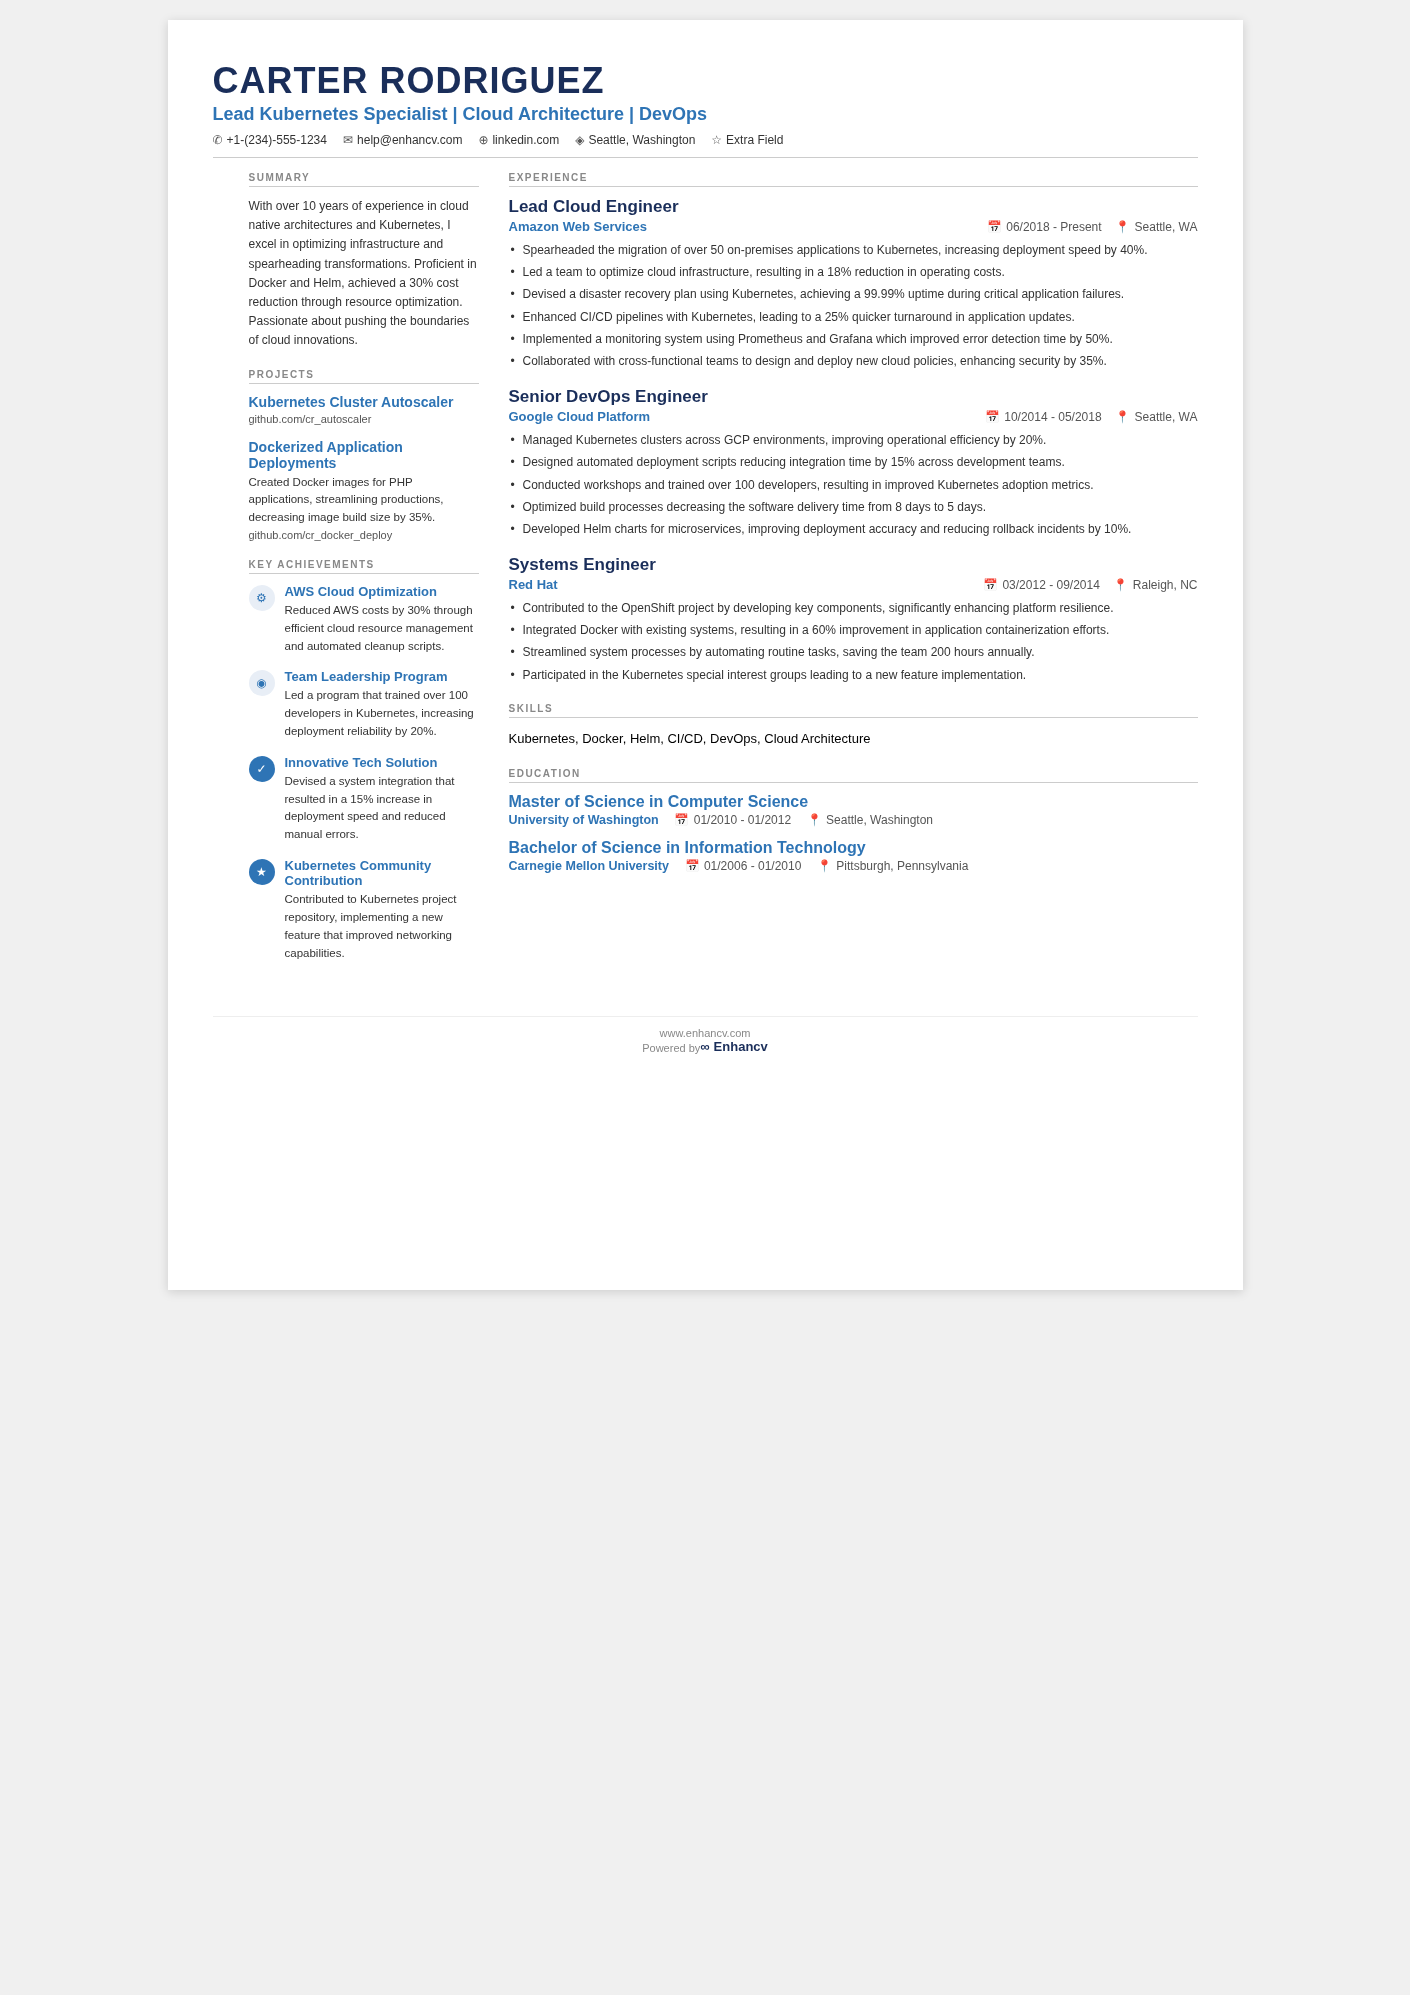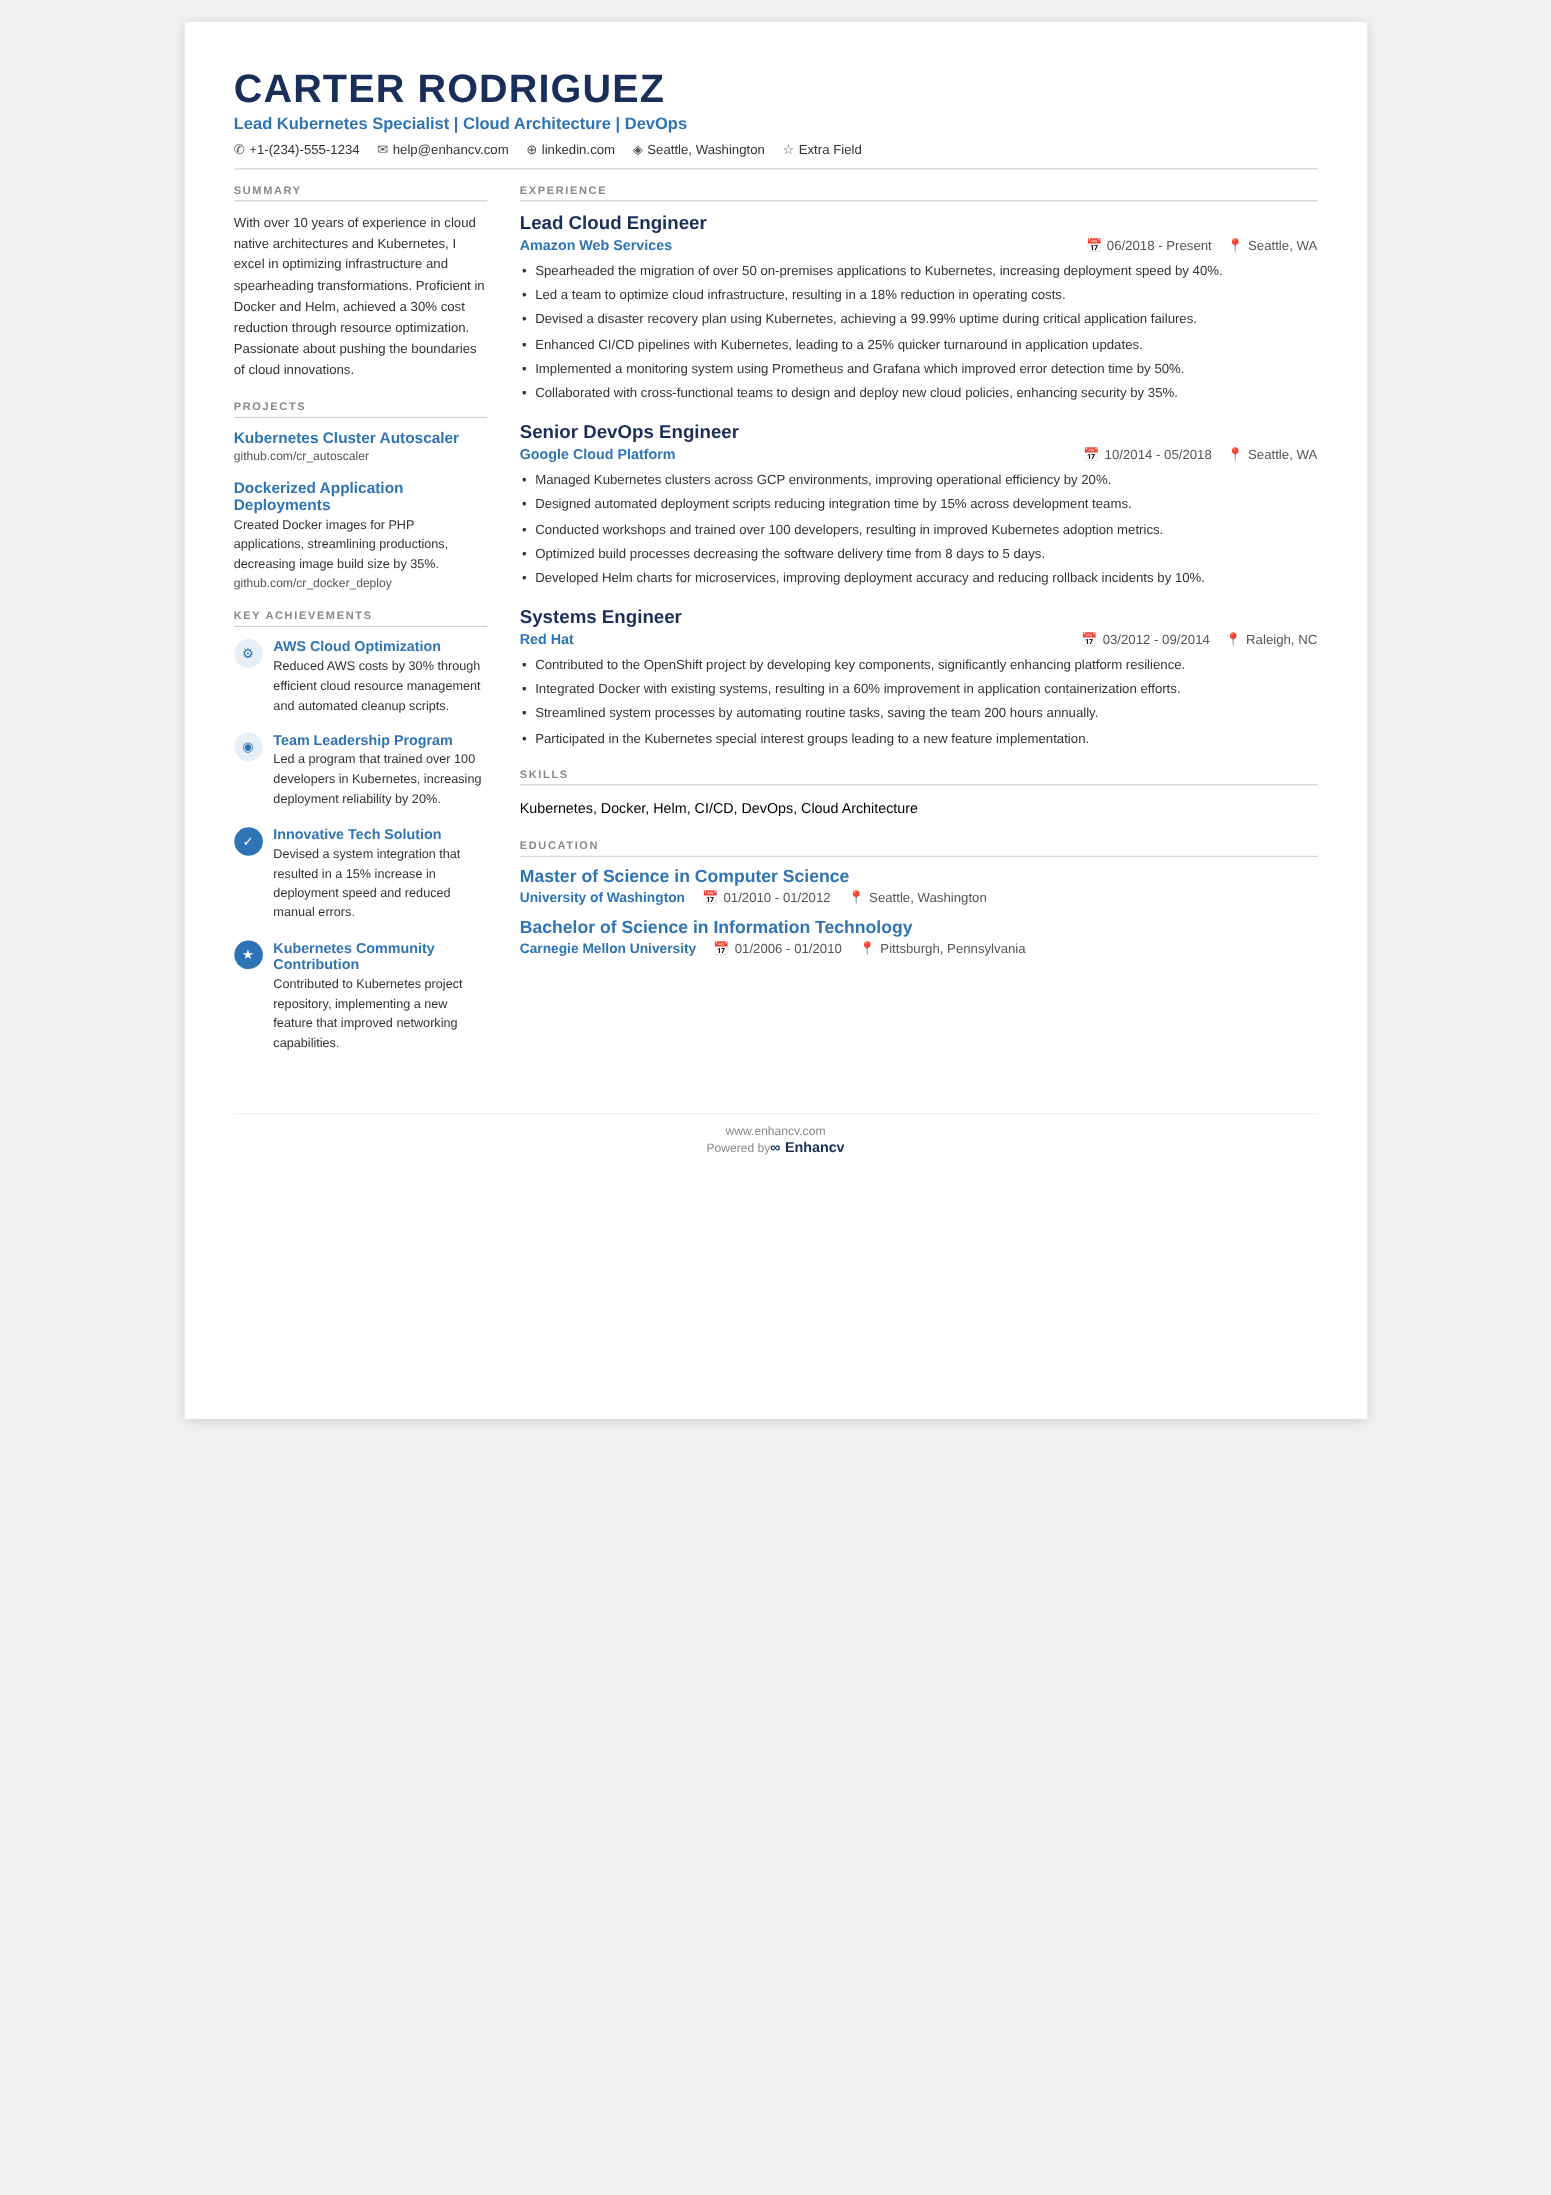--- a/index.html
+++ b/index.html
@@ -19,21 +19,21 @@
       box-shadow: 0 2px 10px rgba(0,0,0,0.15);
     }
     .header-name {
       font-size: 36px;
       font-weight: 900;
       color: #1a2e5a;
       letter-spacing: 1px;
       text-transform: uppercase;
     }
     .header-title {
-      font-size: 15px;
+      font-size: 18px;
       color: #2e74b5;
       font-weight: 600;
       margin-top: 2px;
       margin-bottom: 8px;
     }
     .contact-row {
       display: flex;
       flex-wrap: wrap;
       gap: 16px;
       font-size: 12px;
@@ -47,20 +47,21 @@
       align-items: center;
       gap: 4px;
     }
     .contact-icon {
       font-size: 12px;
       color: #555;
     }
     .main-layout {
       display: flex;
       gap: 30px;
+      margin-left: 36px;
     }
     .left-col {
       width: 230px;
       flex-shrink: 0;
     }
     .right-col {
       flex: 1;
     }
     .section-label {
       font-size: 10px;

